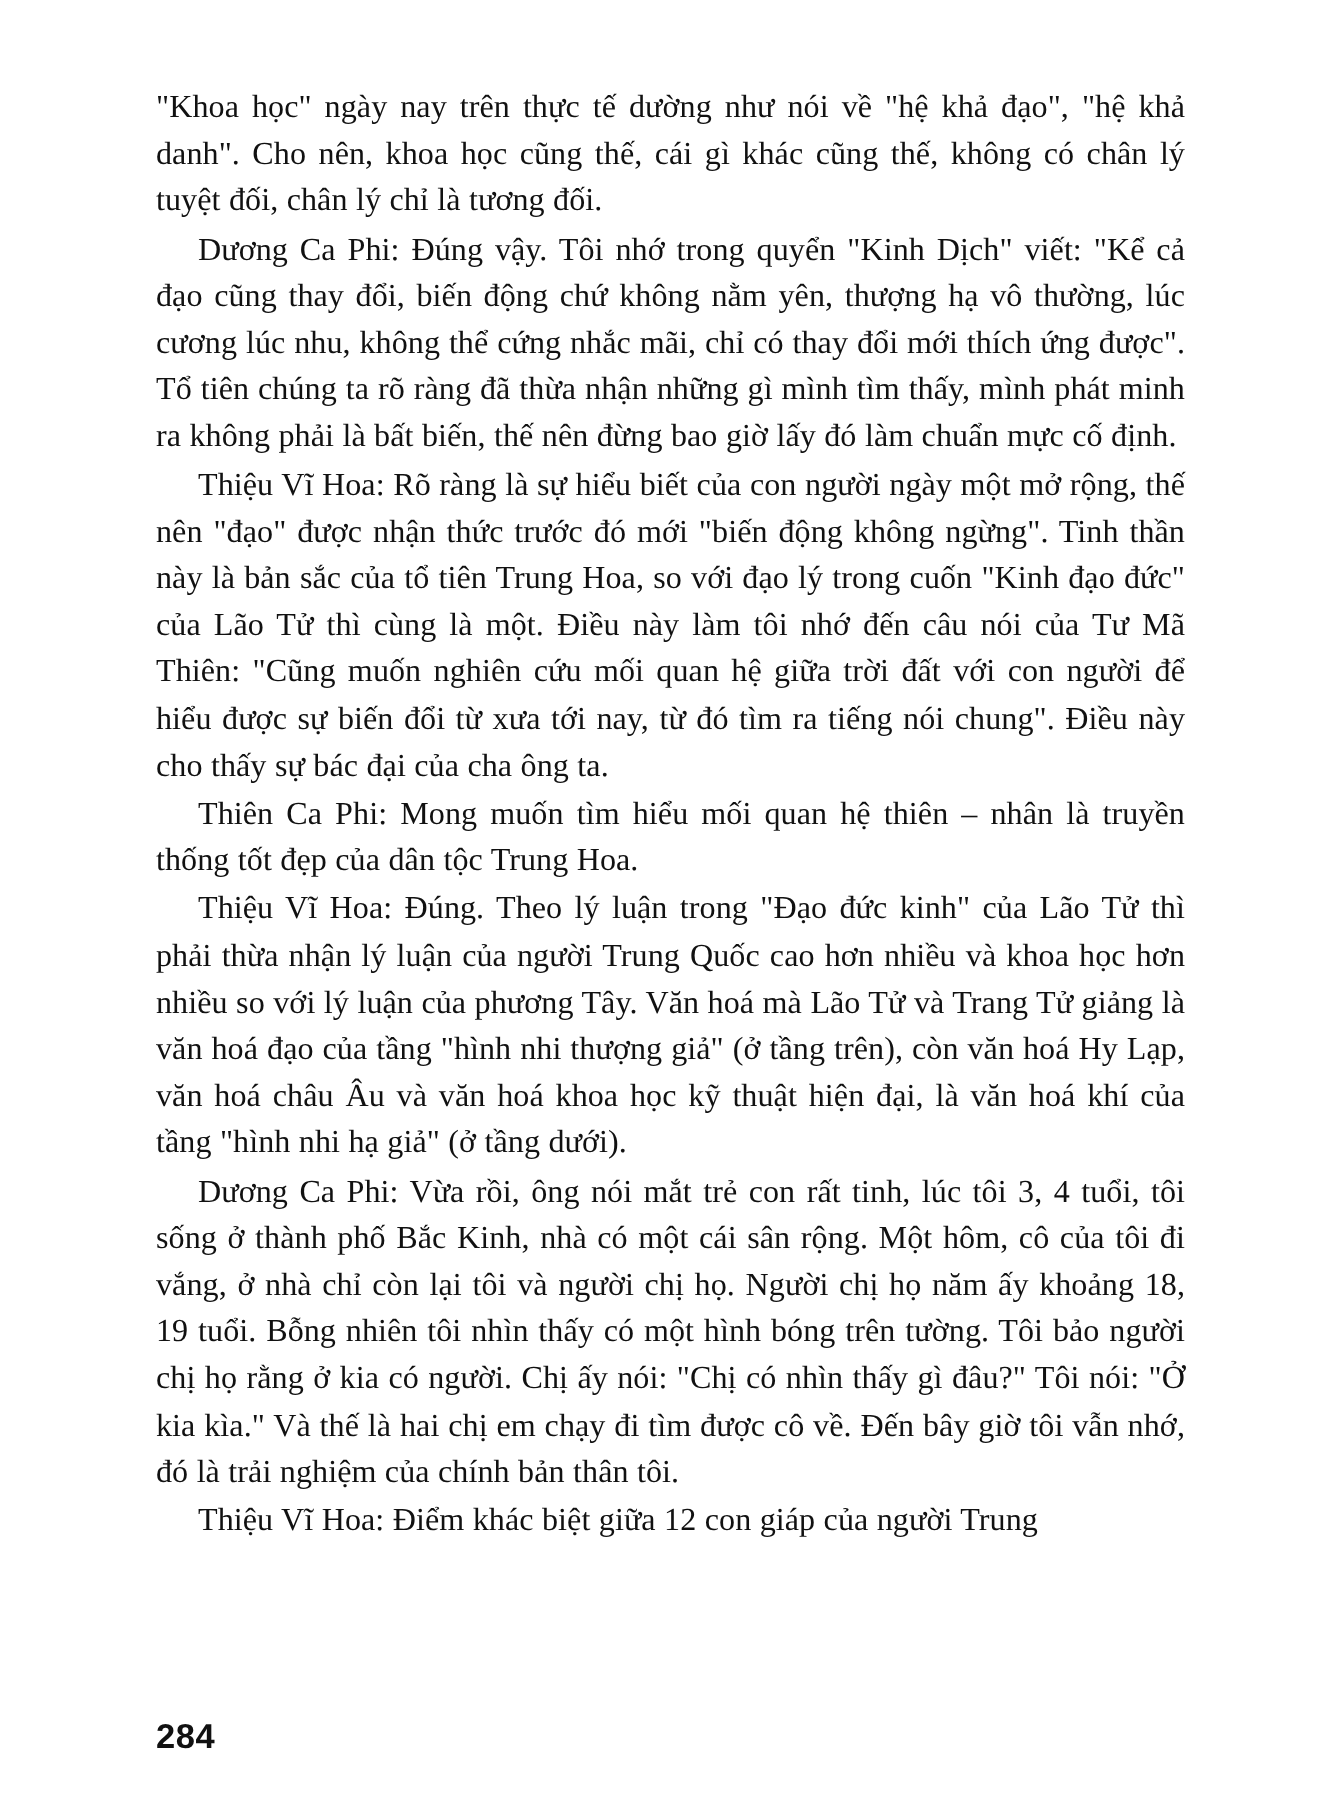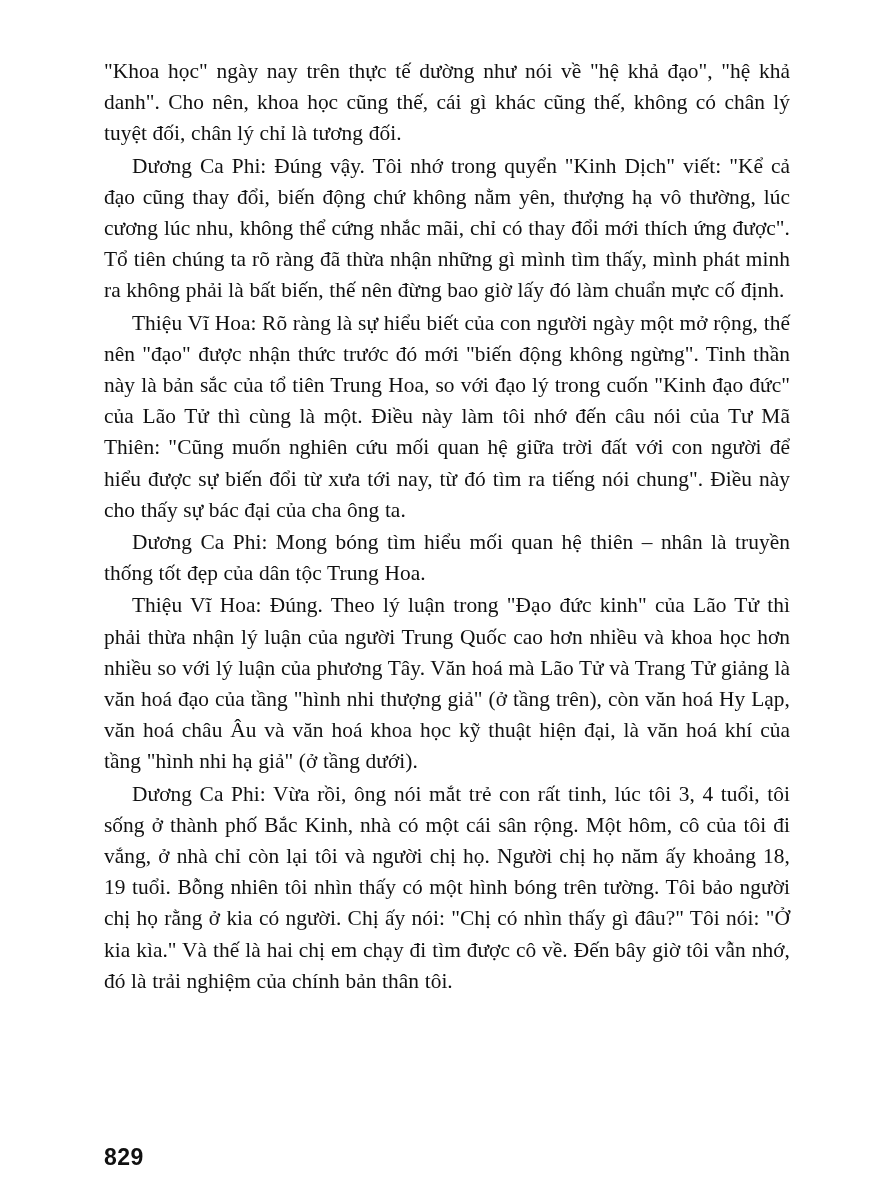--- a/index.html
+++ b/index.html
@@ -66,20 +66,21 @@
 </style>
 </head>
 <body>
 
 <div class="page">
 
   <div class="text-column">
     <p class="para first">"Khoa học" ngày nay trên thực tế dường như nói về "hệ khả đạo", "hệ khả danh". Cho nên, khoa học cũng thế, cái gì khác cũng thế, không có chân lý tuyệt đối, chân lý chỉ là tương đối.</p>
     <p class="para">Dương Ca Phi: Đúng vậy. Tôi nhớ trong quyển "Kinh Dịch" viết: "Kể cả đạo cũng thay đổi, biến động chứ không nằm yên, thượng hạ vô thường, lúc cương lúc nhu, không thể cứng nhắc mãi, chỉ có thay đổi mới thích ứng được". Tổ tiên chúng ta rõ ràng đã thừa nhận những gì mình tìm thấy, mình phát minh ra không phải là bất biến, thế nên đừng bao giờ lấy đó làm chuẩn mực cố định.</p>
     <p class="para">Thiệu Vĩ Hoa: Rõ ràng là sự hiểu biết của con người ngày một mở rộng, thế nên "đạo" được nhận thức trước đó mới "biến động không ngừng". Tinh thần này là bản sắc của tổ tiên Trung Hoa, so với đạo lý trong cuốn "Kinh đạo đức" của Lão Tử thì cùng là một. Điều này làm tôi nhớ đến câu nói của Tư Mã Thiên: "Cũng muốn nghiên cứu mối quan hệ giữa trời đất với con người để hiểu được sự biến đổi từ xưa tới nay, từ đó tìm ra tiếng nói chung". Điều này cho thấy sự bác đại của cha ông ta.</p>
-    <p class="para">Dương Ca Phi: Mong bóng tìm hiểu mối quan hệ thiên – nhân là truyền thống tốt đẹp của dân tộc Trung Hoa.</p>
+    <p class="para">Thiên Ca Phi: Mong muốn tìm hiểu mối quan hệ thiên – nhân là truyền thống tốt đẹp của dân tộc Trung Hoa.</p>
     <p class="para">Thiệu Vĩ Hoa: Đúng. Theo lý luận trong "Đạo đức kinh" của Lão Tử thì phải thừa nhận lý luận của người Trung Quốc cao hơn nhiều và khoa học hơn nhiều so với lý luận của phương Tây. Văn hoá mà Lão Tử và Trang Tử giảng là văn hoá đạo của tầng "hình nhi thượng giả" (ở tầng trên), còn văn hoá Hy Lạp, văn hoá châu Âu và văn hoá khoa học kỹ thuật hiện đại, là văn hoá khí của tầng "hình nhi hạ giả" (ở tầng dưới).</p>
     <p class="para">Dương Ca Phi: Vừa rồi, ông nói mắt trẻ con rất tinh, lúc tôi 3, 4 tuổi, tôi sống ở thành phố Bắc Kinh, nhà có một cái sân rộng. Một hôm, cô của tôi đi vắng, ở nhà chỉ còn lại tôi và người chị họ. Người chị họ năm ấy khoảng 18, 19 tuổi. Bỗng nhiên tôi nhìn thấy có một hình bóng trên tường. Tôi bảo người chị họ rằng ở kia có người. Chị ấy nói: "Chị có nhìn thấy gì đâu?" Tôi nói: "Ở kia kìa." Và thế là hai chị em chạy đi tìm được cô về. Đến bây giờ tôi vẫn nhớ, đó là trải nghiệm của chính bản thân tôi.</p>
+    <p class="para tail">Thiệu Vĩ Hoa: Điểm khác biệt giữa 12 con giáp của người Trung</p>
   </div>
 
-  <div class="page-number">829</div>
+  <div class="page-number">284</div>
 
 </div>
 
 </body></html>

